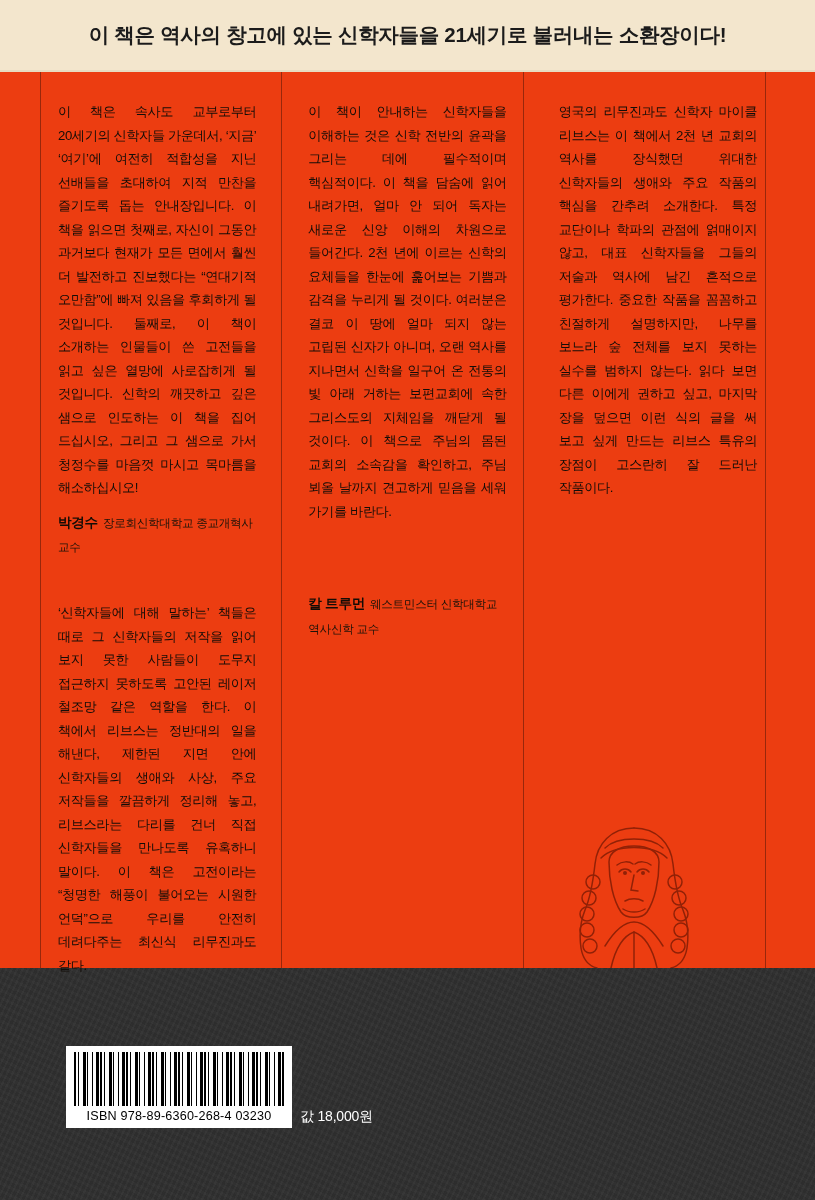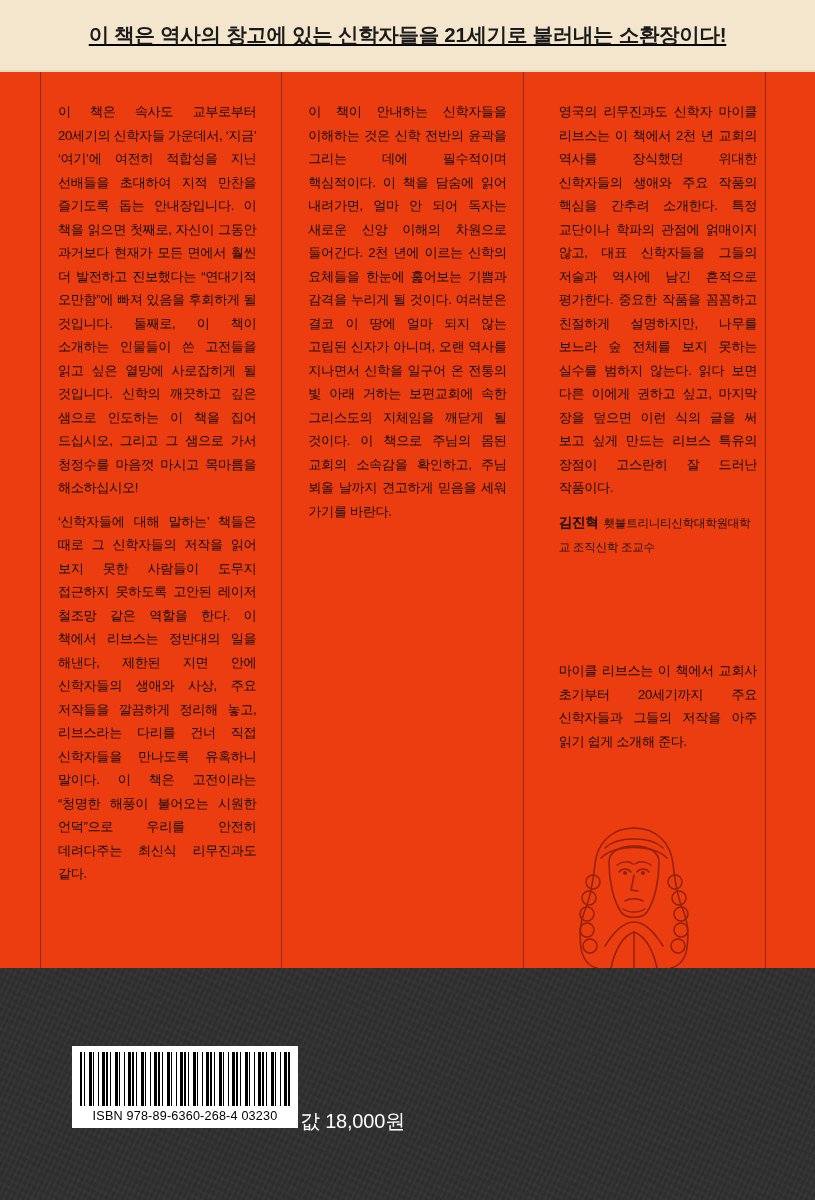--- a/index.html
+++ b/index.html
@@ -17,21 +17,20 @@
 
   
   .banner {
     height: 72px;
     background: #f3e6cd;
     display: flex;
     align-items: center;
     justify-content: center;
     box-sizing: border-box;
     border-bottom: 2px solid #e8dcc0;
-    text-decoration: underline;
   }
   .banner-text {
     font-size: 20.5px;
     font-weight: bold;
     color: #1b1b1b;
     letter-spacing: -0.3px;
     white-space: nowrap;
   }
 
   
@@ -119,21 +118,21 @@
     position: absolute;
     inset: 0;
     background:
       repeating-linear-gradient(115deg, rgba(255,255,255,.022) 0 2px, rgba(0,0,0,.02) 2px 5px),
       repeating-linear-gradient(25deg, rgba(255,255,255,.016) 0 3px, rgba(0,0,0,.015) 3px 7px);
     pointer-events: none;
   }
 
   .barcode-box {
     position: absolute;
-    left: 72px;
+    left: 66px;
     top: 78px;
     width: 226px;
     height: 82px;
     background: #ffffff;
     padding: 6px 8px 2px 8px;
     box-sizing: border-box;
   }
   .bars {
     height: 54px;
     width: 100%;
@@ -148,21 +147,21 @@
     color: #000;
     text-align: center;
     letter-spacing: 0.2px;
     margin-top: 3px;
   }
   .price {
     position: absolute;
     left: 300px;
     top: 140px;
     color: #ffffff;
-    font-size: 20px;
+    font-size: 14px;
     letter-spacing: -0.2px;
   }
 </style>
 </head>
 <body>
 
 <div class="banner">
   <div class="banner-text">이 책은 역사의 창고에 있는 신학자들을 21세기로 불러내는 소환장이다!</div>
 </div>
 
@@ -213,45 +212,47 @@
       <path d="M72 150 C76 132 84 118 95 114 C106 118 114 132 118 150"></path>
       <path d="M95 114 L95 150"></path>
     </g>
   </svg>
 
   <div class="columns">
 
     <div class="col">
       <div class="block">
         <p class="quote">이 책은 속사도 교부로부터 20세기의 신학자들 가운데서, ‘지금’ ‘여기’에 여전히 적합성을 지닌 선배들을 초대하여 지적 만찬을 즐기도록 돕는 안내장입니다. 이 책을 읽으면 첫째로, 자신이 그동안 과거보다 현재가 모든 면에서 훨씬 더 발전하고 진보했다는 “연대기적 오만함”에 빠져 있음을 후회하게 될 것입니다. 둘째로, 이 책이 소개하는 인물들이 쓴 고전들을 읽고 싶은 열망에 사로잡히게 될 것입니다. 신학의 깨끗하고 깊은 샘으로 인도하는 이 책을 집어 드십시오, 그리고 그 샘으로 가서 청정수를 마음껏 마시고 목마름을 해소하십시오!</p>
+        <p class="attrib">
+          <span class="who">박경수</span><span class="role">장로회신학대학교 종교개혁사 교수</span>
+        </p>
       </div>
       <div class="block">
         <p class="quote">‘신학자들에 대해 말하는’ 책들은 때로 그 신학자들의 저작을 읽어 보지 못한 사람들이 도무지 접근하지 못하도록 고안된 레이저 철조망 같은 역할을 한다. 이 책에서 리브스는 정반대의 일을 해낸다, 제한된 지면 안에 신학자들의 생애와 사상, 주요 저작들을 깔끔하게 정리해 놓고, 리브스라는 다리를 건너 직접 신학자들을 만나도록 유혹하니 말이다. 이 책은 고전이라는 “청명한 해풍이 불어오는 시원한 언덕”으로 우리를 안전히 데려다주는 최신식 리무진과도 같다.</p>
       </div>
     </div>
 
     <div class="col">
       <div class="block">
         <p class="quote">이 책이 안내하는 신학자들을 이해하는 것은 신학 전반의 윤곽을 그리는 데에 필수적이며 핵심적이다. 이 책을 담숨에 읽어 내려가면, 얼마 안 되어 독자는 새로운 신앙 이해의 차원으로 들어간다. 2천 년에 이르는 신학의 요체들을 한눈에 훑어보는 기쁨과 감격을 누리게 될 것이다. 여러분은 결코 이 땅에 얼마 되지 않는 고립된 신자가 아니며, 오랜 역사를 지나면서 신학을 일구어 온 전통의 빛 아래 거하는 보편교회에 속한 그리스도의 지체임을 깨닫게 될 것이다. 이 책으로 주님의 몸된 교회의 소속감을 확인하고, 주님 뵈올 날까지 견고하게 믿음을 세워 가기를 바란다.</p>
       </div>
       <div class="spacer-lg"></div>
       <div class="block">
+        <p class="attrib">
+          <span class="who">칼 트루먼</span><span class="role">웨스트민스터 신학대학교 역사신학 교수</span>
+        </p>
       </div>
     </div>
 
     <div class="col">
       <div class="block">
         <p class="quote">영국의 리무진과도 신학자 마이클 리브스는 이 책에서 2천 년 교회의 역사를 장식했던 위대한 신학자들의 생애와 주요 작품의 핵심을 간추려 소개한다. 특정 교단이나 학파의 관점에 얽매이지 않고, 대표 신학자들을 그들의 저술과 역사에 남긴 흔적으로 평가한다. 중요한 작품을 꼼꼼하고 친절하게 설명하지만, 나무를 보느라 숲 전체를 보지 못하는 실수를 범하지 않는다. 읽다 보면 다른 이에게 권하고 싶고, 마지막 장을 덮으면 이런 식의 글을 써 보고 싶게 만드는 리브스 특유의 장점이 고스란히 잘 드러난 작품이다.</p>
-        <p class="attrib">
-          <span class="who">김진혁</span><span class="role">횃불트리니티신학대학원대학교 조직신학 조교수</span>
-        </p>
       </div>
       <div class="spacer-lg"></div>
       <div class="block">
-        <p class="quote">마이클 리브스는 이 책에서 교회사 초기부터 20세기까지 주요 신학자들과 그들의 저작을 아주 읽기 쉽게 소개해 준다.</p>
       </div>
     </div>
 
   </div>
 </div>
 
 <div class="bottom">
   <div class="barcode-box">
     <div class="bars"></div>
     <div class="isbn">ISBN 978-89-6360-268-4  03230</div>

